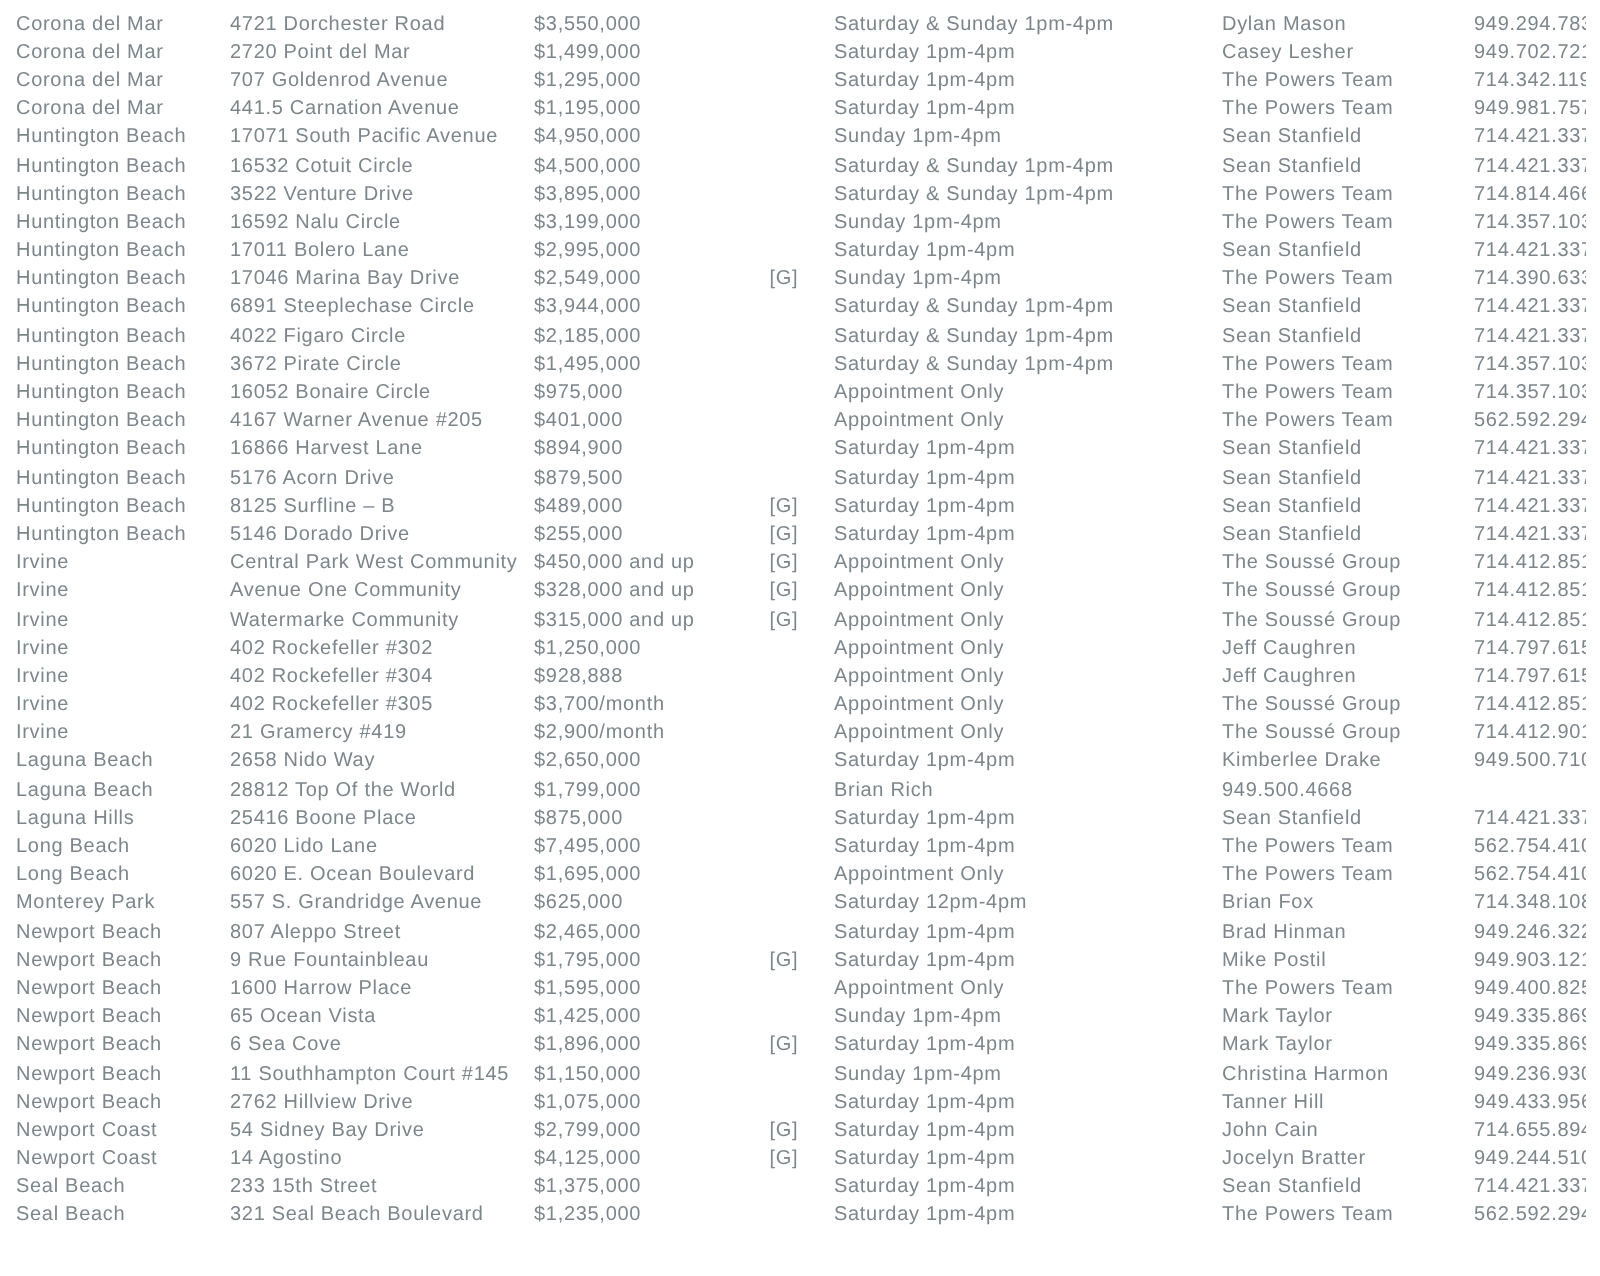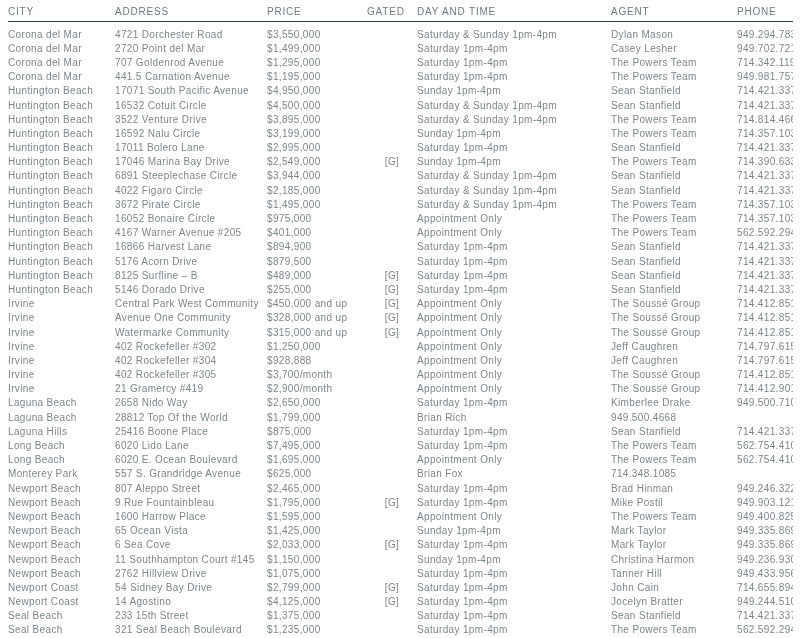--- a/index.html
+++ b/index.html
@@ -39,29 +39,20 @@
     letter-spacing:0.35px;
     white-space:nowrap;
   }
   .cell{overflow:hidden;text-overflow:clip;}
   .cell-gated{text-align:center;}
 </style>
 </head>
 <body>
 
 <div id="page">
-  <div class="grid-row thead">
-    <div class="hcell">CITY</div>
-    <div class="hcell">ADDRESS</div>
-    <div class="hcell">PRICE</div>
-    <div class="hcell">GATED</div>
-    <div class="hcell">DAY AND TIME</div>
-    <div class="hcell">AGENT</div>
-    <div class="hcell">PHONE</div>
-  </div>
 
   <div class="tbody">
     <div class="grid-row trow">
       <div class="cell cell-city">Corona del Mar</div>
       <div class="cell cell-address">4721 Dorchester Road</div>
       <div class="cell cell-price">$3,550,000</div>
       <div class="cell cell-gated"></div>
       <div class="cell cell-daytime">Saturday &amp; Sunday 1pm-4pm</div>
       <div class="cell cell-agent">Dylan Mason</div>
       <div class="cell cell-phone">949.294.7832</div>
@@ -364,20 +355,21 @@
       <div class="cell cell-daytime">Appointment Only</div>
       <div class="cell cell-agent">The Powers Team</div>
       <div class="cell cell-phone">562.754.4104</div>
     </div>
 
     <div class="grid-row trow">
       <div class="cell cell-city">Monterey Park</div>
       <div class="cell cell-address">557 S. Grandridge Avenue</div>
       <div class="cell cell-price">$625,000</div>
       <div class="cell cell-gated"></div>
+      <div class="cell cell-daytime">Saturday 12pm-4pm</div>
       <div class="cell cell-agent">Brian Fox</div>
       <div class="cell cell-phone">714.348.1085</div>
     </div>
 
     <div class="grid-row trow">
       <div class="cell cell-city">Newport Beach</div>
       <div class="cell cell-address">807 Aleppo Street</div>
       <div class="cell cell-price">$2,465,000</div>
       <div class="cell cell-gated"></div>
       <div class="cell cell-daytime">Saturday 1pm-4pm</div>
@@ -411,21 +403,21 @@
       <div class="cell cell-price">$1,425,000</div>
       <div class="cell cell-gated"></div>
       <div class="cell cell-daytime">Sunday 1pm-4pm</div>
       <div class="cell cell-agent">Mark Taylor</div>
       <div class="cell cell-phone">949.335.8698</div>
     </div>
 
     <div class="grid-row trow">
       <div class="cell cell-city">Newport Beach</div>
       <div class="cell cell-address">6 Sea Cove</div>
-      <div class="cell cell-price">$2,033,000</div>
+      <div class="cell cell-price">$1,896,000</div>
       <div class="cell cell-gated">[G]</div>
       <div class="cell cell-daytime">Saturday 1pm-4pm</div>
       <div class="cell cell-agent">Mark Taylor</div>
       <div class="cell cell-phone">949.335.8698</div>
     </div>
 
     <div class="grid-row trow">
       <div class="cell cell-city">Newport Beach</div>
       <div class="cell cell-address">11 Southhampton Court #145</div>
       <div class="cell cell-price">$1,150,000</div>

